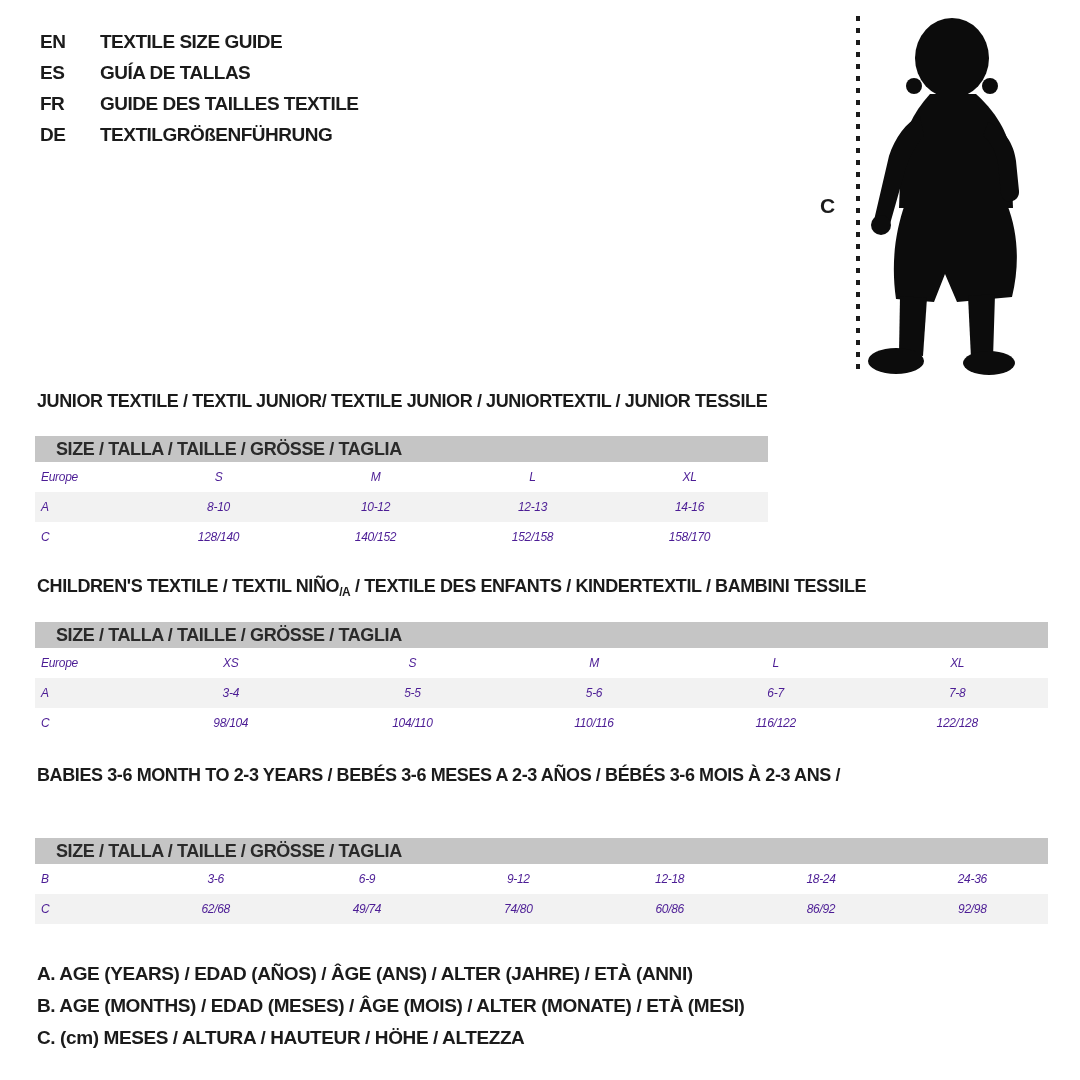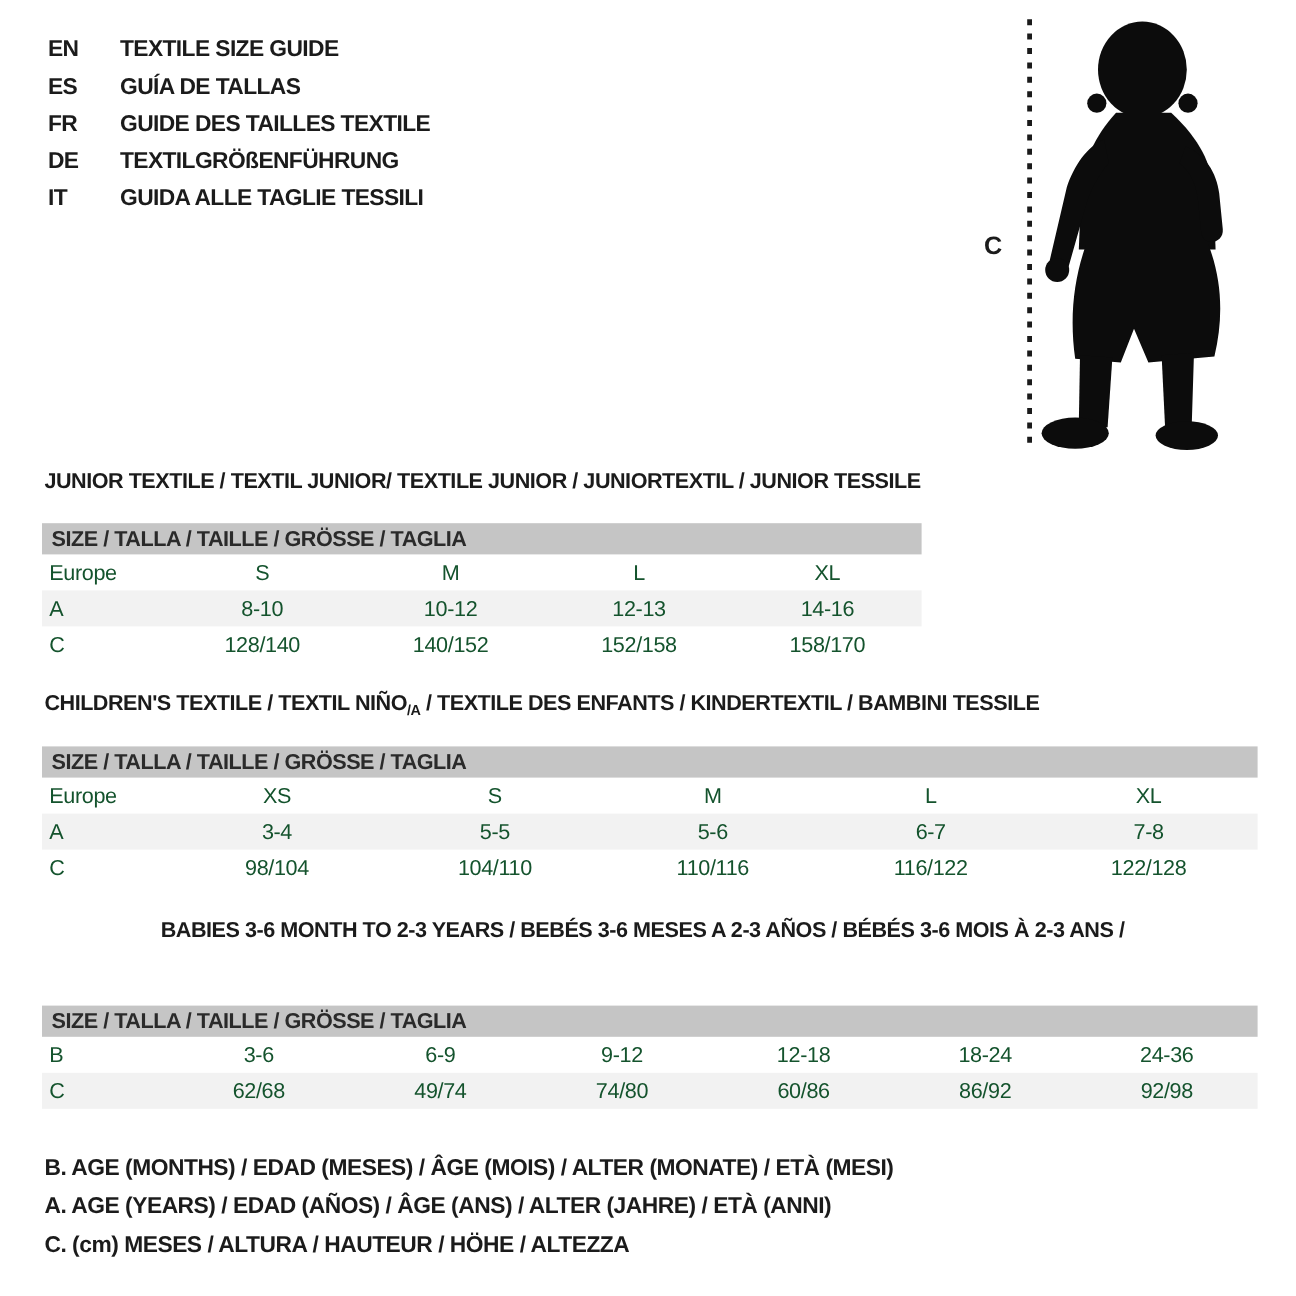--- a/index.html
+++ b/index.html
@@ -47,21 +47,20 @@
   }
 
   
   .sec-title {
     position: absolute;
     left: 37px;
     font-weight: bold;
     font-size: 18px;
     letter-spacing: -0.4px;
     white-space: nowrap;
-    text-align: right;
   }
   .title-junior   { top: 391px; }
   .title-children { top: 576px; }
   .title-babies   { top: 760px; line-height: 30px; white-space: normal; width: 900px; }
   .sub-script {
     font-size: 12px;
     vertical-align: -4px;
     font-weight: bold;
   }
 
@@ -69,34 +68,35 @@
   .size-table { position: absolute; left: 35px; }
   .t-junior   { top: 436px; width: 733px; }
   .t-children { top: 622px; width: 1013px; }
   .t-babies   { top: 838px; width: 1013px; }
 
   .size-bar {
     height: 26px;
     background: #c5c5c5;
     display: flex;
     align-items: center;
-    padding-left: 8px;
+    padding-left: 21px;
     box-sizing: border-box;
     font-weight: bold;
     font-size: 18px;
     letter-spacing: -0.4px;
     color: #2a2a2a;
   }
   .trow {
     display: grid;
     height: 30px;
     align-items: center;
-    font-size: 18px;
+    font-size: 12px;
     letter-spacing: -0.3px;
-    color: #14532d;
+    color: #4c1d95;
+    font-style: italic;
   }
   .t-junior   .trow { grid-template-columns: 105px repeat(4, 1fr); }
   .t-children .trow { grid-template-columns: 105px repeat(5, 1fr); }
   .t-babies   .trow { grid-template-columns: 105px repeat(6, 1fr); }
   .row-alt { background: #f2f2f2; }
   .lbl { text-align: left; padding-left: 6px; }
   .val { text-align: center; }
 
   
   .legend {
@@ -123,24 +123,20 @@
       <span class="lang-code">ES</span>
       <span class="lang-label">GUÍA DE TALLAS</span>
     </div>
     <div class="lang-row">
       <span class="lang-code">FR</span>
       <span class="lang-label">GUIDE DES TAILLES TEXTILE</span>
     </div>
     <div class="lang-row">
       <span class="lang-code">DE</span>
       <span class="lang-label">TEXTILGRÖßENFÜHRUNG</span>
-    </div>
-    <div class="lang-row">
-      <span class="lang-code">IT</span>
-      <span class="lang-label">GUIDA ALLE TAGLIE TESSILI</span>
     </div>
   </div>
 
   <div class="figure">
     <span class="measure-label">C</span>
     <svg width="270" height="372" viewBox="0 0 270 372">
 
       <line x1="78" y1="10" x2="78" y2="364" stroke="#1a1a1a" stroke-width="4" stroke-dasharray="5 7"></line>
       <g fill="#0c0c0c">
 
@@ -240,18 +236,18 @@
       <span class="val">62/68</span>
       <span class="val">49/74</span>
       <span class="val">74/80</span>
       <span class="val">60/86</span>
       <span class="val">86/92</span>
       <span class="val">92/98</span>
     </div>
   </div>
 
   <div class="legend">
+    <div>A. AGE (YEARS) / EDAD (AÑOS) / ÂGE (ANS) / ALTER (JAHRE) / ETÀ (ANNI)</div>
     <div>B. AGE (MONTHS) / EDAD (MESES) / ÂGE (MOIS) / ALTER (MONATE) / ETÀ (MESI)</div>
-    <div>A. AGE (YEARS) / EDAD (AÑOS) / ÂGE (ANS) / ALTER (JAHRE) / ETÀ (ANNI)</div>
     <div>C. (cm) MESES / ALTURA / HAUTEUR / HÖHE / ALTEZZA</div>
   </div>
 
 </div>
 
 </body></html>

